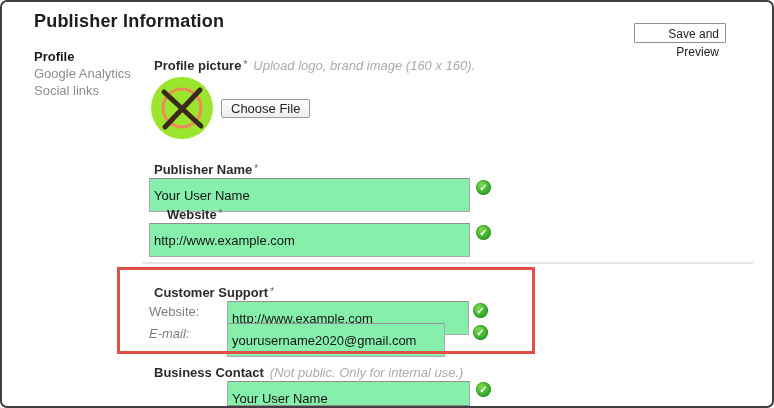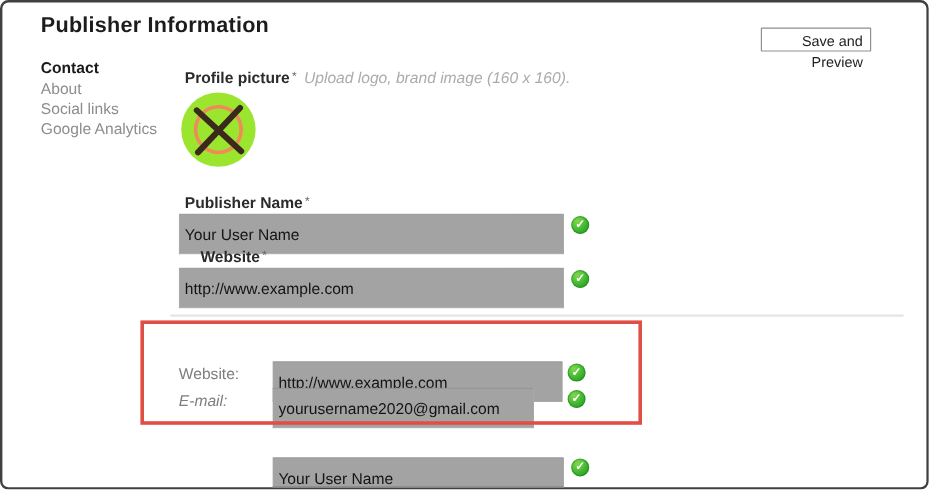--- a/index.html
+++ b/index.html
@@ -16,21 +16,21 @@
   .sec-label{font-size:13px;font-weight:bold;color:#2b2b2b;}
   .req{color:#666;font-size:10px;vertical-align:2px;margin-left:2px;}
   .note{font-size:13px;font-style:italic;color:#ababab;font-weight:normal;margin-left:6px;}
 
   .pp-header{left:152px;top:54px;}
   .avatar{left:149px;top:75px;width:62px;height:62px;border-radius:50%;background:#9ce52f;}
   .choose-file{left:219px;top:97px;height:19px;box-sizing:border-box;padding:0 9px;background:linear-gradient(#ffffff,#ededed);border:1px solid #9a9a9a;border-radius:2px;font-size:13px;color:#222;line-height:17px;}
 
   .pn-label{left:152px;top:158px;}
   .ws-label{left:165px;top:203px;}
-  .txt-input{box-sizing:border-box;border:1px solid #a9a9a9;border-top-color:#8f8f8f;background:#a3a3a3;font-family:"Liberation Sans",sans-serif;font-size:13px;color:#141414;padding:16px 4px;border-radius:1px;}
+  .txt-input{box-sizing:border-box;border:1px solid #a9a9a9;border-top-color:#8f8f8f;background:#86efac;font-family:"Liberation Sans",sans-serif;font-size:13px;color:#141414;padding:16px 4px;border-radius:1px;}
   .in-pn{left:147px;top:176px;width:321px;height:19px;}
   .in-ws{left:147px;top:221px;width:321px;height:19px;}
 
   .check{width:15px;height:15px;border-radius:50%;background:radial-gradient(circle at 35% 30%, #7fd94e 0%, #3db32e 55%, #1d8f1f 100%);color:#fff;font-size:10px;font-weight:bold;text-align:center;line-height:15px;box-shadow:0 0 0 1px rgba(20,110,20,.35) inset;}
   .ck-pn{left:474px;top:178px;}
   .ck-ws{left:474px;top:223px;}
   .ck-cs1{left:471px;top:301px;}
   .ck-cs2{left:471px;top:323px;}
   .ck-bc{left:474px;top:380px;}
 
@@ -51,60 +51,66 @@
 </style>
 </head>
 <body>
 
 <div class="frame">
 
   <div class="abs title">Publisher Information</div>
   <button class="abs save-btn">Save and Preview</button>
 
   <div class="abs sidebar">
-    <div class="sb-item active">Contact</div>
-    <div class="sb-item">About</div>
+    <div class="sb-item active">Profile</div>
+    <div class="sb-item">Google Analytics</div>
     <div class="sb-item">Social links</div>
-    <div class="sb-item">Google Analytics</div>
   </div>
 
   <div class="abs pp-header">
     <span class="sec-label">Profile picture</span><span class="req">*</span><span class="note">Upload logo, brand image (160 x 160).</span>
   </div>
 
   <div class="abs avatar">
     <svg width="62" height="62" viewBox="0 0 62 62">
       <circle cx="31" cy="31" r="19" fill="none" stroke="#ef8a5a" stroke-width="3"></circle>
       <line x1="13" y1="15" x2="50" y2="49" stroke="#3a2a1c" stroke-width="5" stroke-linecap="round"></line>
       <line x1="49" y1="13" x2="14" y2="50" stroke="#3a2a1c" stroke-width="5" stroke-linecap="round"></line>
     </svg>
   </div>
+  <button class="abs choose-file">Choose File</button>
 
   <div class="abs pn-label">
     <span class="sec-label">Publisher Name</span><span class="req">*</span>
   </div>
   <input class="abs txt-input in-pn" value="Your User Name" style="">
   <div class="abs check ck-pn">✓</div>
 
   <div class="abs ws-label">
     <span class="sec-label">Website</span><span class="req">*</span>
   </div>
   <input class="abs txt-input in-ws" value="http://www.example.com" style="">
   <div class="abs check ck-ws">✓</div>
 
   <div class="abs divider"></div>
   <div class="abs redbox"></div>
 
+  <div class="abs cs-header">
+    <span class="sec-label">Customer Support</span><span class="req">*</span>
+  </div>
   <span class="abs flabel cs-l1">Website:</span>
   <input class="abs txt-input in-cs1" value="http://www.example.com" style="">
   <div class="abs check ck-cs1">✓</div>
 
   <span class="abs flabel cs-l2">E-mail:</span>
   <input class="abs txt-input in-cs2" value="yourusername2020@gmail.com" style="">
   <div class="abs check ck-cs2">✓</div>
 
+  <div class="abs bc-header">
+    <span class="sec-label">Business Contact</span><span class="note">(Not public. Only for internal use.)</span>
+  </div>
   <span class="abs flabel bc-l1">Name:</span>
   <input class="abs txt-input in-bc" value="Your User Name" style="">
   <div class="abs check ck-bc">✓</div>
 
   <input class="abs txt-input in-next" style="">
 
 </div>
 
 </body></html>

